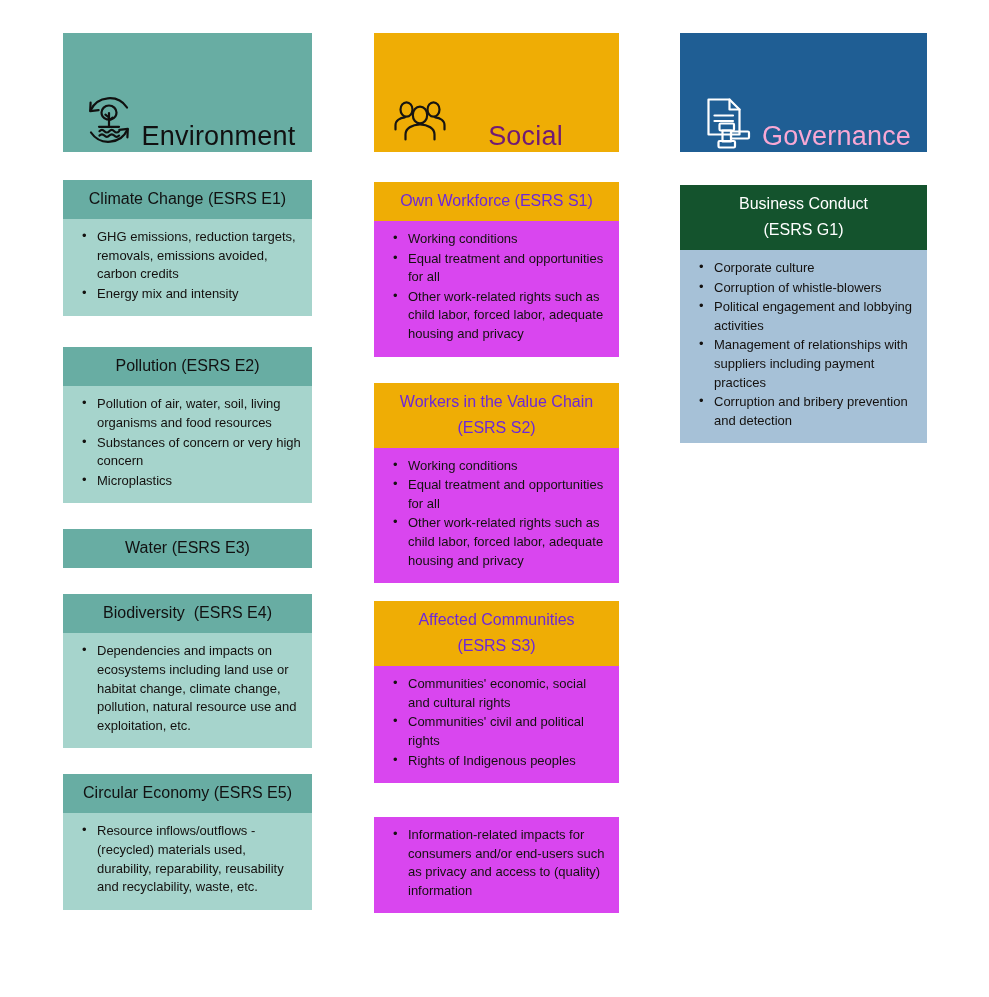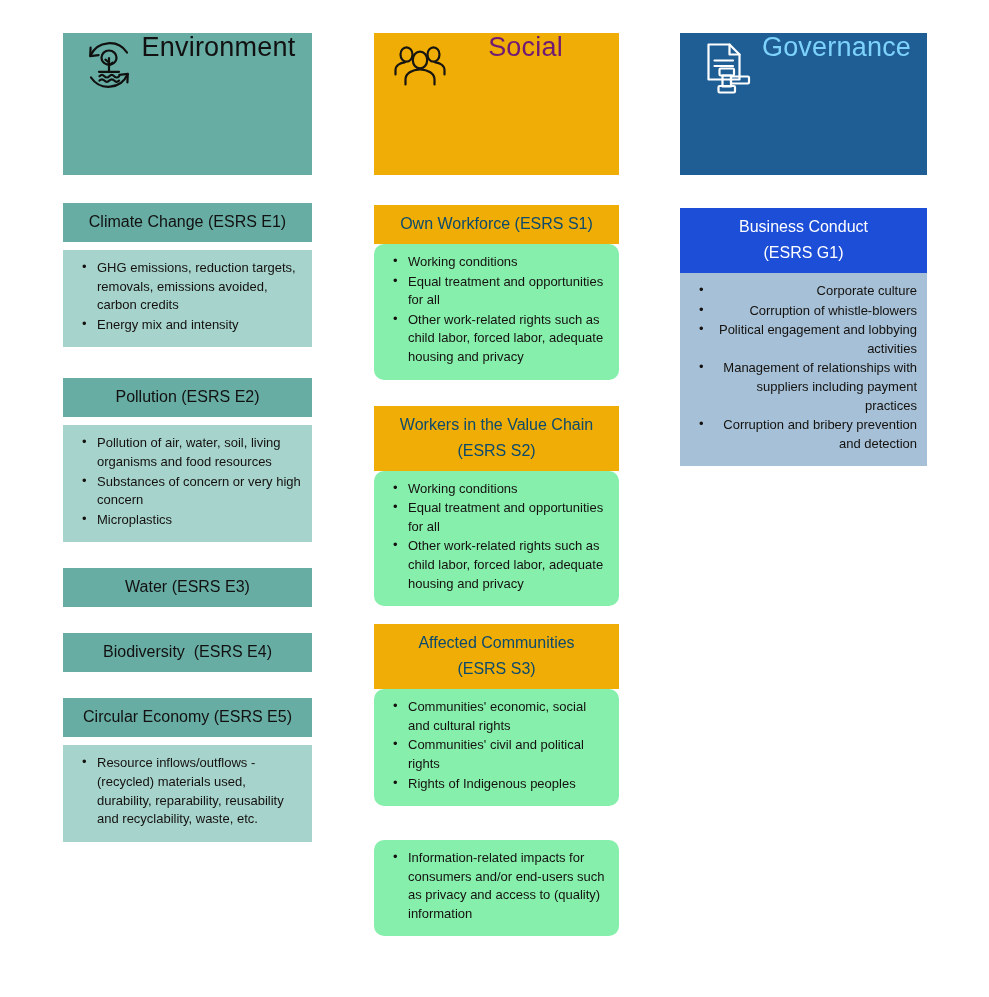--- a/index.html
+++ b/index.html
@@ -25,23 +25,23 @@
   .column {
     position: absolute;
     top: 33px;
   }
   .col-environment { left: 63px;  width: 249px; }
   .col-social      { left: 374px; width: 245px; }
   .col-governance  { left: 680px; width: 247px; }
 
   
   .pillar-header {
-    height: 142px;
+    height: 119px;
     display: flex;
-    align-items: flex-start;
+    align-items: flex-end;
     box-sizing: border-box;
   }
   .pillar-header.env  { background: #68ada3; padding: 0 16px 0 14px; }
   .pillar-header.soc  { background: #efad05; padding: 0 20px 0 14px; }
   .pillar-header.gov  { background: #1f5e94; padding: 0 12px 0 14px; }
 
   .pillar-icon {
     flex: 0 0 auto;
     width: 64px;
     height: 64px;
@@ -50,21 +50,21 @@
   .pillar-title {
     flex: 1 1 auto;
     text-align: center;
     font-size: 27px;
     line-height: 1.1;
     letter-spacing: 0.2px;
     white-space: nowrap;
   }
   .pillar-header.env .pillar-title { color: #111111; }
   .pillar-header.soc .pillar-title { color: #701a75; }
-  .pillar-header.gov .pillar-title { color: #7dd3fc; }
+  .pillar-header.gov .pillar-title { color: #f9a8d4; }
 
   
   .card { margin-top: 0; }
   .card-head {
     text-align: center;
     font-size: 16px;
     line-height: 26px;
     padding: 6px 6px 7px 6px;
     box-sizing: border-box;
     white-space: pre-wrap;
@@ -91,29 +91,29 @@
     position: absolute;
     left: -13px;
     top: -1px;
     font-size: 13px;
     line-height: 18.6px;
     color: #14110f;
   }
 
   
   .card.env .card-head { background: #68ada3; color: #111111; }
-  .card.env .card-body { background: #a6d4cc; margin-top: 8px; }
-
-  
-  .card.soc .card-head { background: #efad05; color: #0c4a6e; }
-  .card.soc .card-body { background: #86efac; border-radius: 10px; }
-
-  
-  .card.gov .card-head { background: #1d4ed8; color: #ffffff; }
-  .card.gov .card-body { background: #a6c1d7; text-align: right; }
+  .card.env .card-body { background: #a6d4cc; }
+
+  
+  .card.soc .card-head { background: #efad05; color: #6d28d9; }
+  .card.soc .card-body { background: #d946ef; }
+
+  
+  .card.gov .card-head { background: #14532d; color: #ffffff; }
+  .card.gov .card-body { background: #a6c1d7; }
 
   
   .gap-18 { height: 18px; }
   .gap-26 { height: 26px; }
   .gap-28 { height: 28px; }
   .gap-30 { height: 30px; }
   .gap-31 { height: 31px; }
   .gap-33 { height: 33px; }
   .gap-34 { height: 34px; }
 
@@ -176,20 +176,25 @@
     <div class="gap-26"></div>
 
     <div class="card env">
       <div class="card-head">Water (ESRS E3)</div>
     </div>
 
     <div class="gap-26"></div>
 
     <div class="card env">
       <div class="card-head">Biodiversity  (ESRS E4)</div>
+      <div class="card-body">
+        <ul>
+          <li>Dependencies and impacts on ecosystems including land use or habitat change, climate change, pollution, natural resource use and exploitation, etc.</li>
+        </ul>
+      </div>
     </div>
 
     <div class="gap-26"></div>
 
     <div class="card env">
       <div class="card-head">Circular Economy (ESRS E5)</div>
       <div class="card-body">
         <ul>
           <li>Resource inflows/outflows - (recycled) materials used, durability, reparability, reusability and recyclability, waste, etc.</li>
         </ul>

